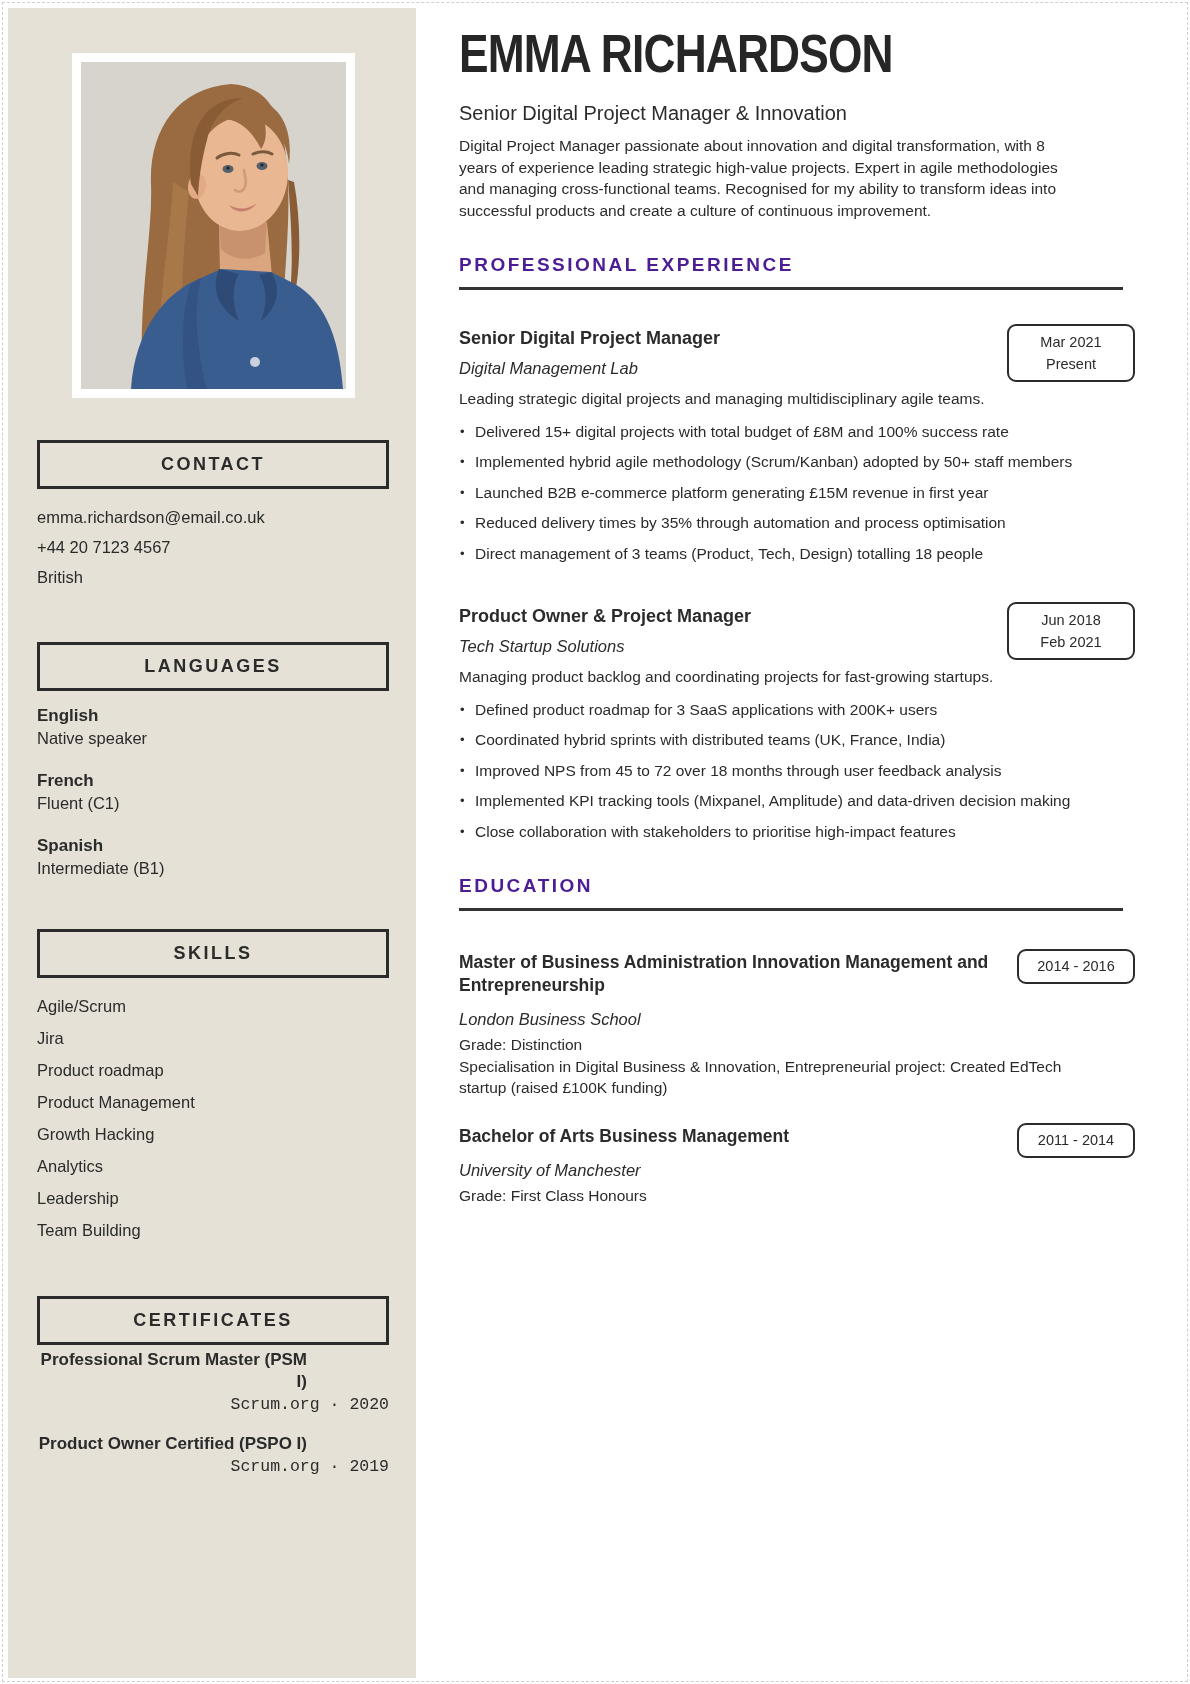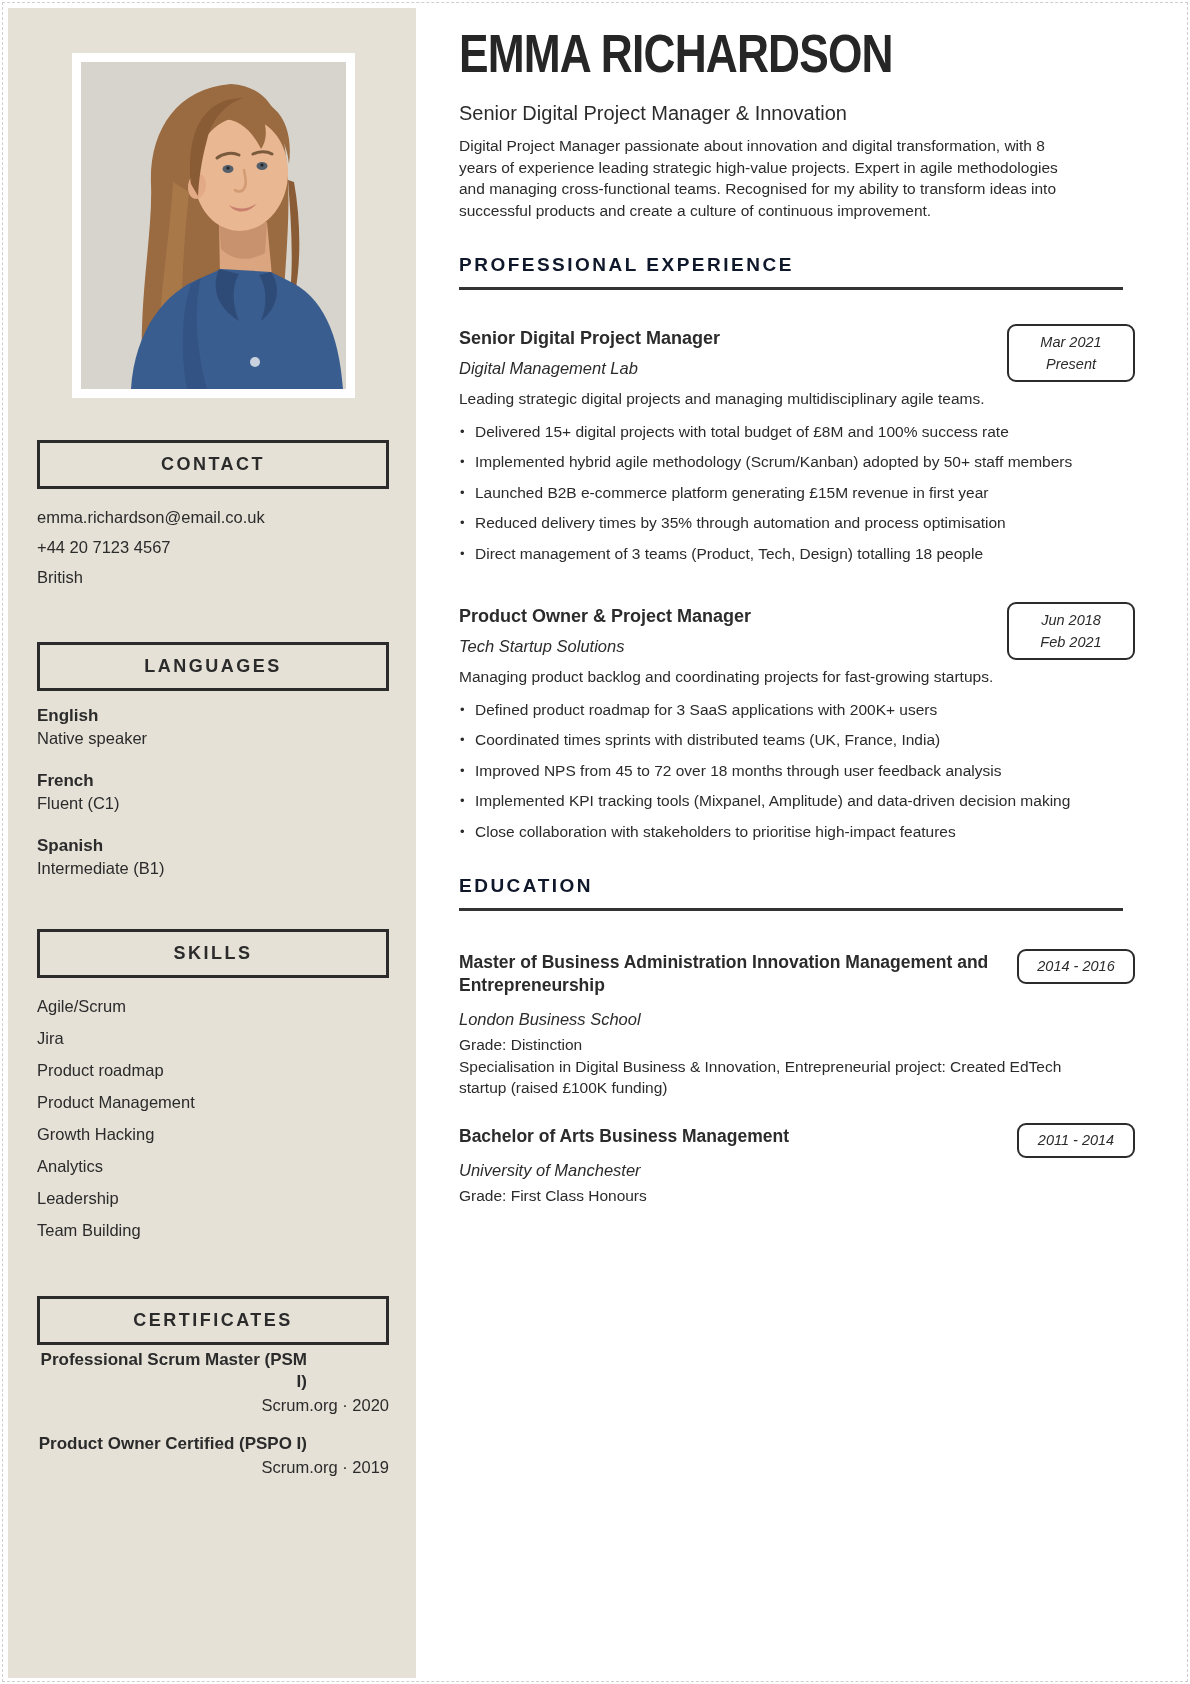--- a/index.html
+++ b/index.html
@@ -19,38 +19,38 @@
   .contact-list li { font-size: 16.5px; line-height: 30px; }
   .lang-list { margin-top: 14px; }
   .lang { margin-bottom: 21px; }
   .lang-name { font-weight: bold; font-size: 17px; line-height: 22px; }
   .lang-level { font-size: 16.5px; line-height: 22px; }
   .skills-list { list-style: none; margin-top: 12px; }
   .skills-list li { font-size: 16.5px; line-height: 32px; }
   .cert-list { margin-top: 4px; text-align: right; }
   .cert { margin-bottom: 16px; }
   .cert-name { font-weight: bold; font-size: 17px; line-height: 22px; max-width: 270px; }
-  .cert-issuer { font-size: 16.5px; line-height: 24px; }
+  .cert-issuer { font-size: 16.5px; line-height: 24px; font-family: Liberation Mono, monospace; }
 
   
   .main { flex: 1; padding: 12px 58px 0 43px; background: #fff; }
   h1.name { font-size: 54px; line-height: 46px; margin-top: 10px; white-space: nowrap; }
   h1.name .name-inner { display: inline-block; transform: scaleX(0.82); transform-origin: left center;
                         font-weight: bold; letter-spacing: -1px; color: #262626; }
   .subtitle { margin-top: 26px; font-size: 20px; }
   .summary { margin-top: 10px; width: 607px; font-size: 15.5px; line-height: 21.5px; }
   h2.sec { margin-top: 33px; font-size: 19px; letter-spacing: 2.5px; font-weight: bold;
-           padding-bottom: 11px; border-bottom: 3.5px solid #333; color: #0f172a; }
+           padding-bottom: 11px; border-bottom: 3.5px solid #333; color: #4c1d95; }
   .entry { position: relative; }
   .entry.job1 { margin-top: 38px; }
   .entry.job2 { margin-top: 42px; }
   .entry.edu1 { margin-top: 40px; }
   .entry.edu2 { margin-top: 26px; }
   .badge { position: absolute; top: -4px; right: -12px; border: 2.5px solid #2b2b2b; border-radius: 9px;
-           background: #fff; padding: 5px 15px; font-style: italic; font-size: 14.5px; line-height: 22px;
+           background: #fff; padding: 5px 15px; font-size: 14.5px; line-height: 22px;
            text-align: center; min-width: 128px; z-index: 2; }
   .badge.edu-badge { top: -2px; line-height: 21px; min-width: 118px; }
   h3.job-title { font-size: 18px; margin-bottom: 10px; }
   .company { font-size: 16.5px; font-style: italic; margin-bottom: 10px; }
   .desc { font-size: 15.5px; line-height: 21.5px; width: 645px; margin-bottom: 11px; }
   ul.bullets { list-style: none; width: 655px; }
   ul.bullets li { position: relative; padding-left: 16px; font-size: 15.5px; line-height: 21.5px; margin-bottom: 9px; }
   ul.bullets li::before { content: "•"; position: absolute; left: 1px; top: 0; font-size: 13px; }
   h3.degree { font-size: 17.5px; line-height: 23px; max-width: 590px; margin-bottom: 13px; }
   .school { font-size: 16.5px; font-style: italic; margin-bottom: 5px; }
@@ -218,21 +218,21 @@
         <div>Jun 2018</div>
         <div>Feb 2021</div>
       </div>
       <h3 class="job-title">Product Owner &amp; Project Manager</h3>
       <div class="company">Tech Startup Solutions</div>
       <p class="desc">Managing product backlog and coordinating projects for fast-growing startups.</p>
       <ul class="bullets">
 
           <li>Defined product roadmap for 3 SaaS applications with 200K+ users</li>
 
-          <li>Coordinated times sprints with distributed teams (UK, France, India)</li>
+          <li>Coordinated hybrid sprints with distributed teams (UK, France, India)</li>
 
           <li>Improved NPS from 45 to 72 over 18 months through user feedback analysis</li>
 
           <li>Implemented KPI tracking tools (Mixpanel, Amplitude) and data-driven decision making</li>
 
           <li>Close collaboration with stakeholders to prioritise high-impact features</li>
         </ul>
     </article>
 
     <h2 class="sec">EDUCATION</h2>

